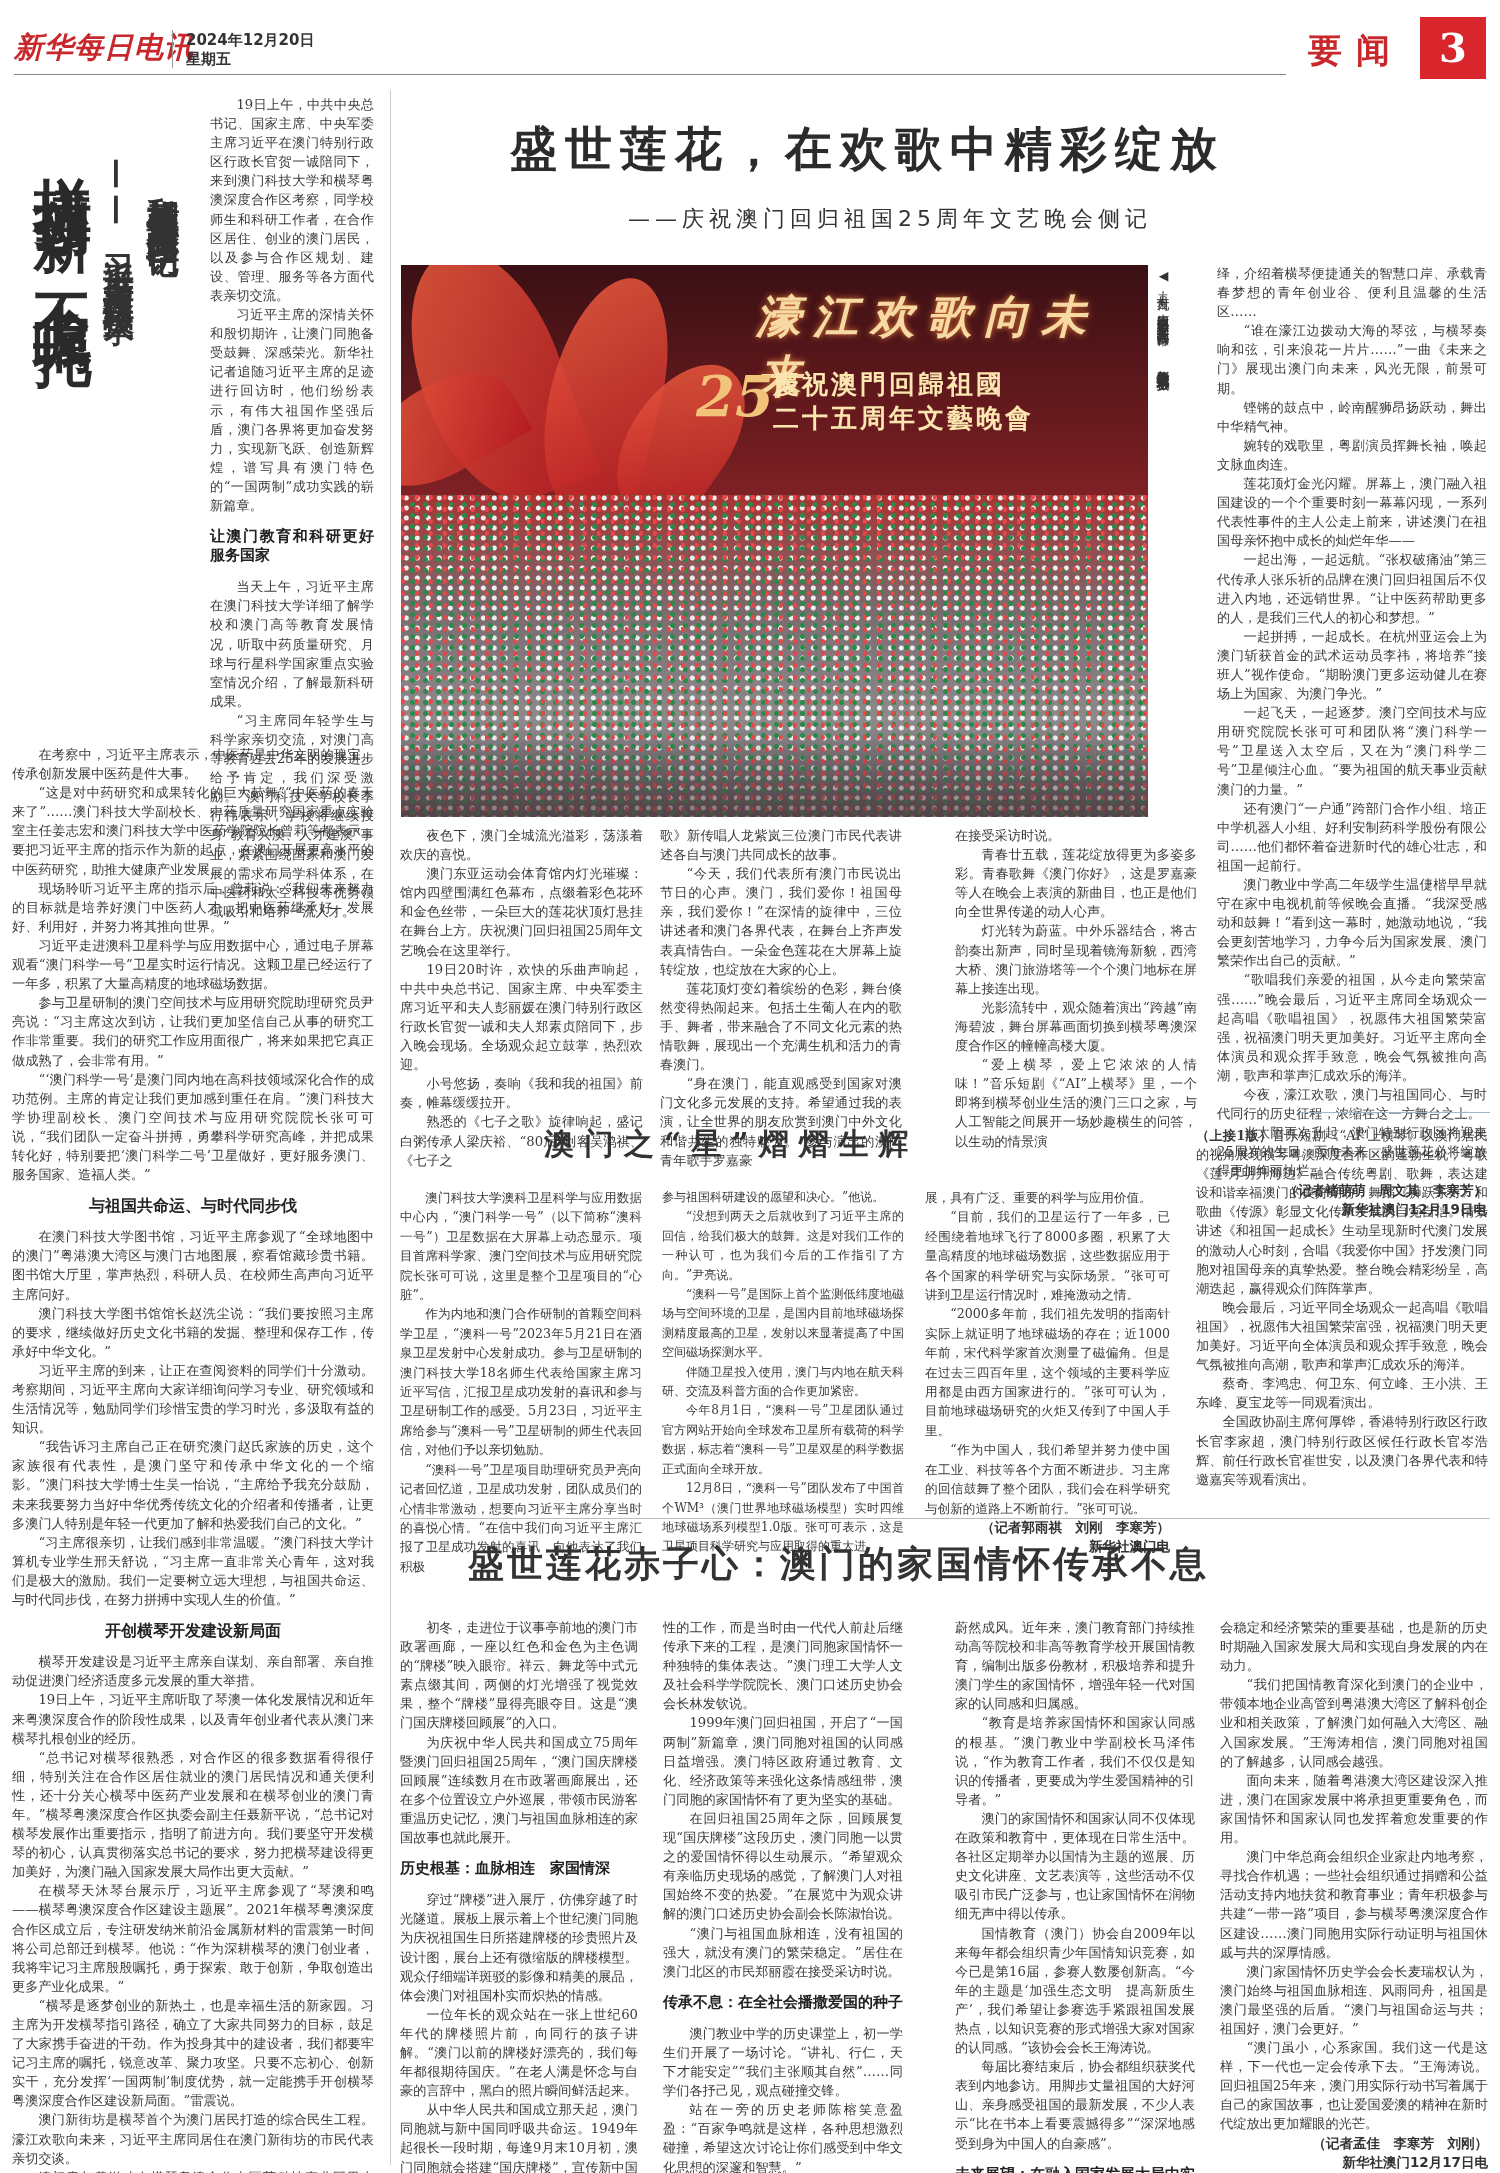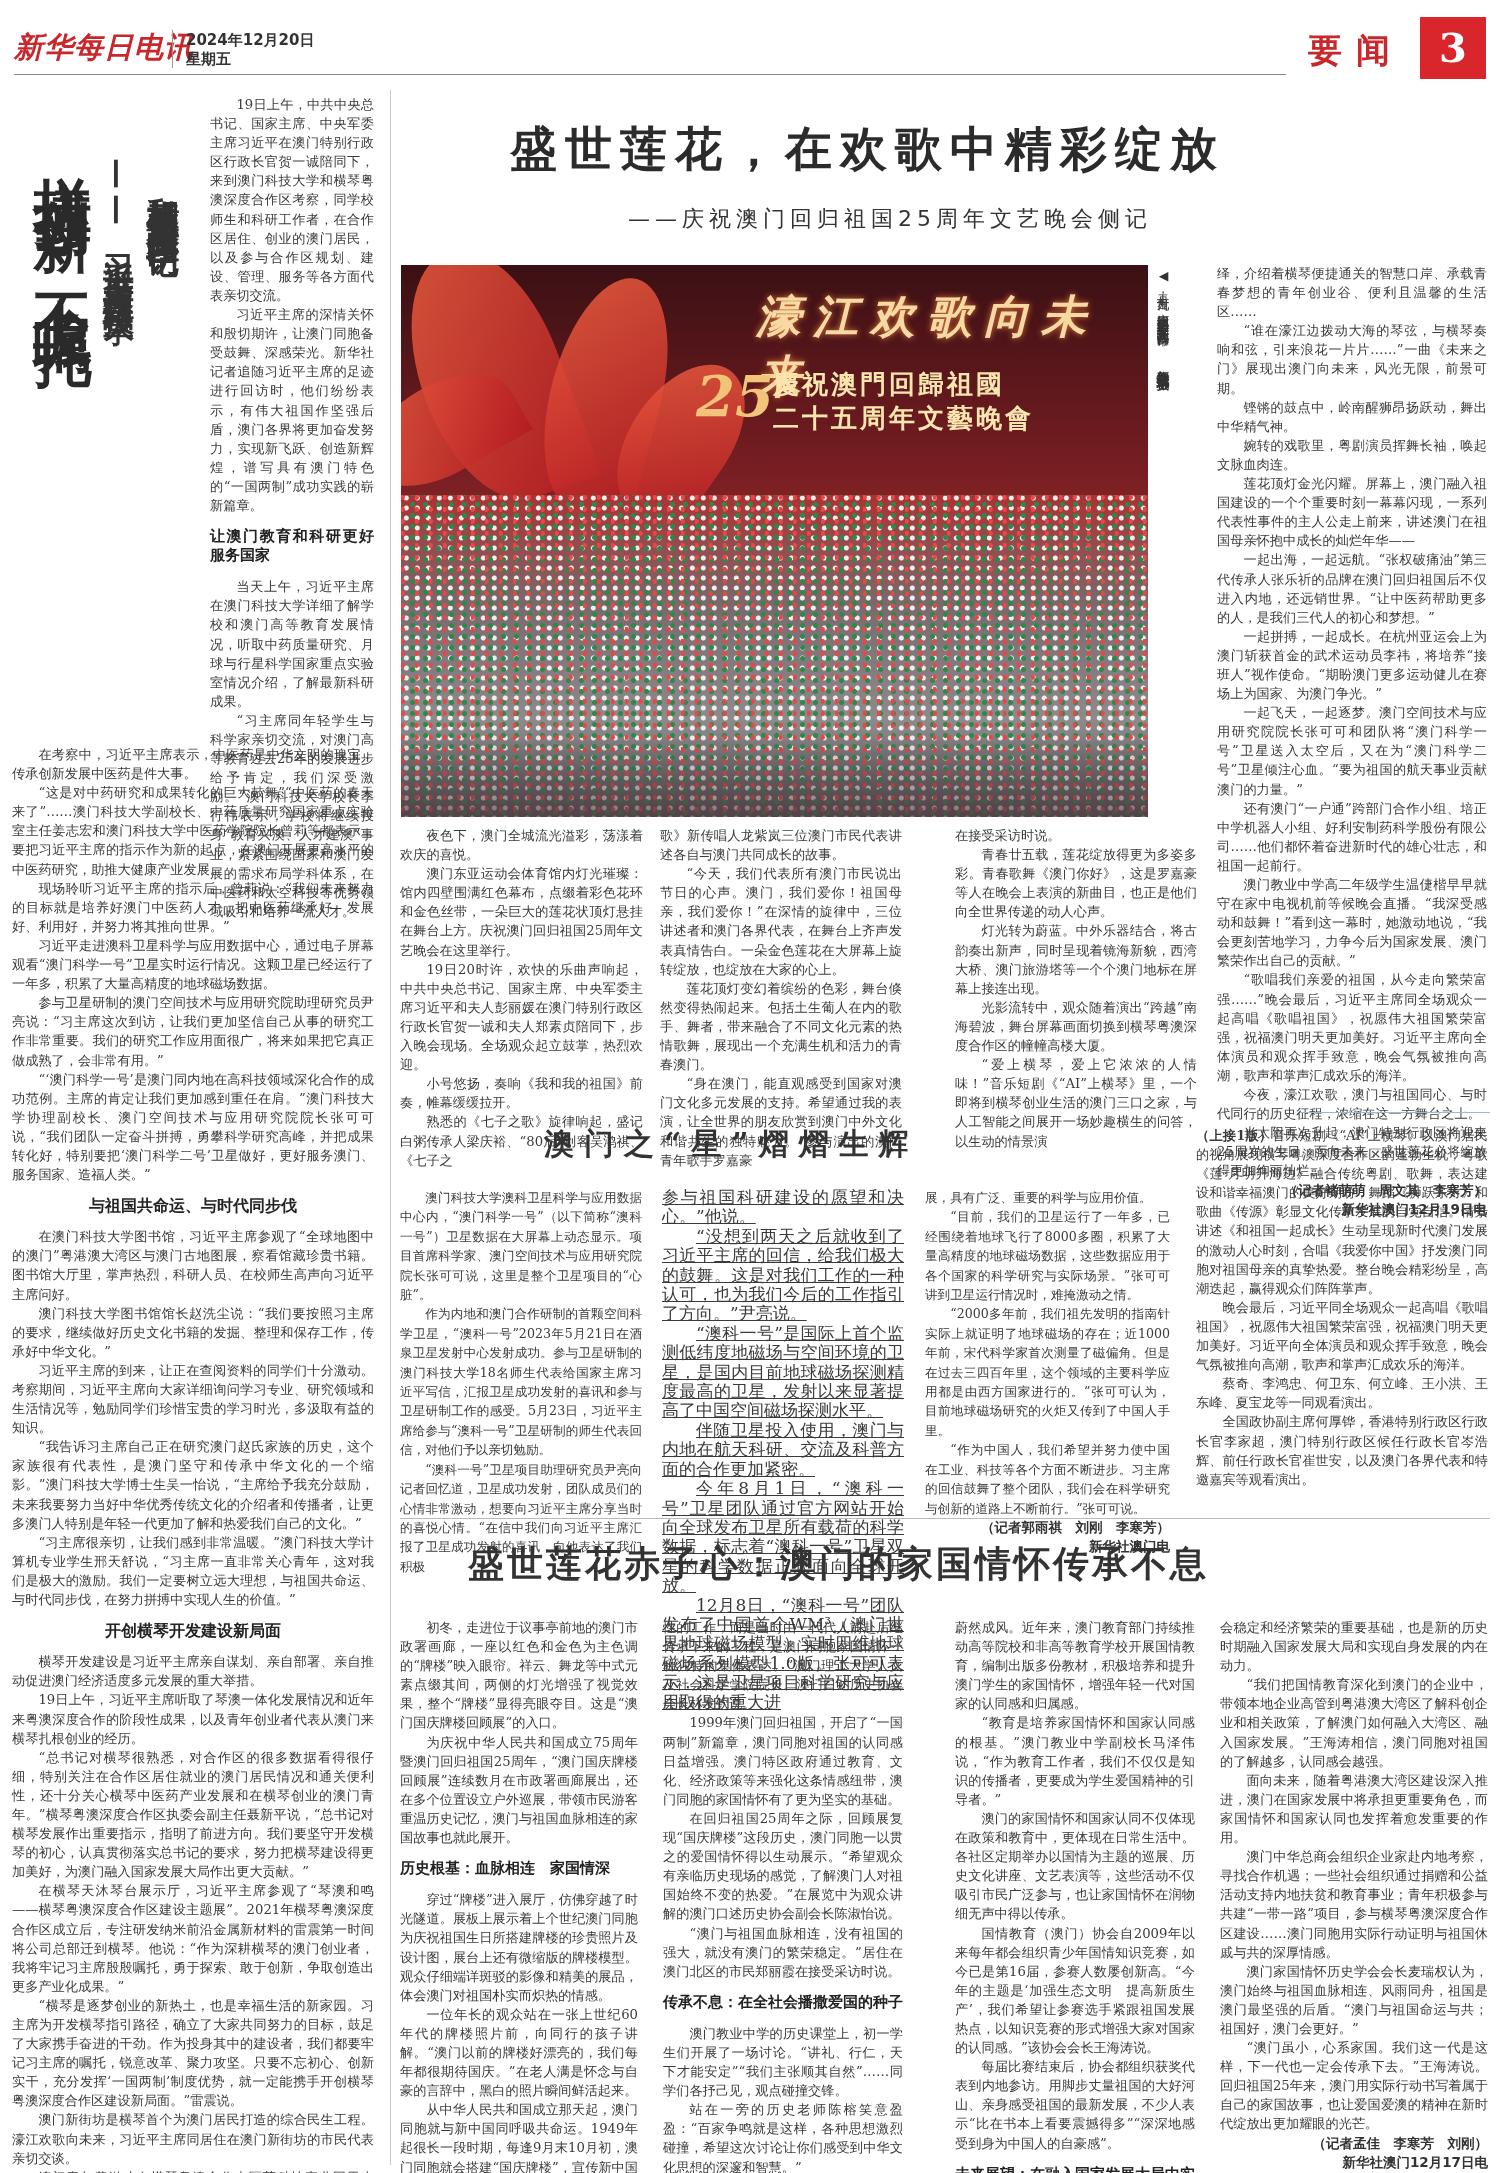--- a/index.html
+++ b/index.html
@@ -161,21 +161,21 @@
   </div>
 
 <div class="abs divider-h" style="left:1300px; top:1112px; width:190px; background:#9bc;"></div>
 
 <div class="abs headline2">澳门之“星”熠熠生辉</div>
 <div class="abs text" id="star-col-0" style="left:400px; top:1188px; width:242px; font-size:12.6px; line-height:19.4px;">
     <p>澳门科技大学澳科卫星科学与应用数据中心内，“澳门科学一号”（以下简称“澳科一号”）卫星数据在大屏幕上动态显示。项目首席科学家、澳门空间技术与应用研究院院长张可可说，这里是整个卫星项目的“心脏”。</p>
     <p>作为内地和澳门合作研制的首颗空间科学卫星，“澳科一号”2023年5月21日在酒泉卫星发射中心发射成功。参与卫星研制的澳门科技大学18名师生代表给国家主席习近平写信，汇报卫星成功发射的喜讯和参与卫星研制工作的感受。5月23日，习近平主席给参与“澳科一号”卫星研制的师生代表回信，对他们予以亲切勉励。</p>
     <p>“澳科一号”卫星项目助理研究员尹亮向记者回忆道，卫星成功发射，团队成员们的心情非常激动，想要向习近平主席分享当时的喜悦心情。“在信中我们向习近平主席汇报了卫星成功发射的喜讯，向他表达了我们积极</p>
   </div>
-<div class="abs text" id="star-col-1" style="left:662px; top:1188px; width:242px; font-size:17px; line-height:19.4px;text-decoration:underline;">
+<div class="abs text" id="star-col-1" style="left:662px; top:1188px; width:242px; font-size:12px; line-height:19.4px;">
     <p class="noindent">参与祖国科研建设的愿望和决心。”他说。</p>
     <p>“没想到两天之后就收到了习近平主席的回信，给我们极大的鼓舞。这是对我们工作的一种认可，也为我们今后的工作指引了方向。”尹亮说。</p>
     <p>“澳科一号”是国际上首个监测低纬度地磁场与空间环境的卫星，是国内目前地球磁场探测精度最高的卫星，发射以来显著提高了中国空间磁场探测水平。</p>
     <p>伴随卫星投入使用，澳门与内地在航天科研、交流及科普方面的合作更加紧密。</p>
     <p>今年8月1日，“澳科一号”卫星团队通过官方网站开始向全球发布卫星所有载荷的科学数据，标志着“澳科一号”卫星双星的科学数据正式面向全球开放。</p>
     <p>12月8日，“澳科一号”团队发布了中国首个WM³（澳门世界地球磁场模型）实时四维地球磁场系列模型1.0版。张可可表示，这是卫星项目科学研究与应用取得的重大进</p>
   </div>
 <div class="abs text" id="star-col-2" style="left:925px; top:1188px; width:245px; font-size:12.6px; line-height:19.4px;">
     <p class="noindent">展，具有广泛、重要的科学与应用价值。</p>
     <p>“目前，我们的卫星运行了一年多，已经围绕着地球飞行了8000多圈，积累了大量高精度的地球磁场数据，这些数据应用于各个国家的科学研究与实际场景。”张可可讲到卫星运行情况时，难掩激动之情。</p>

